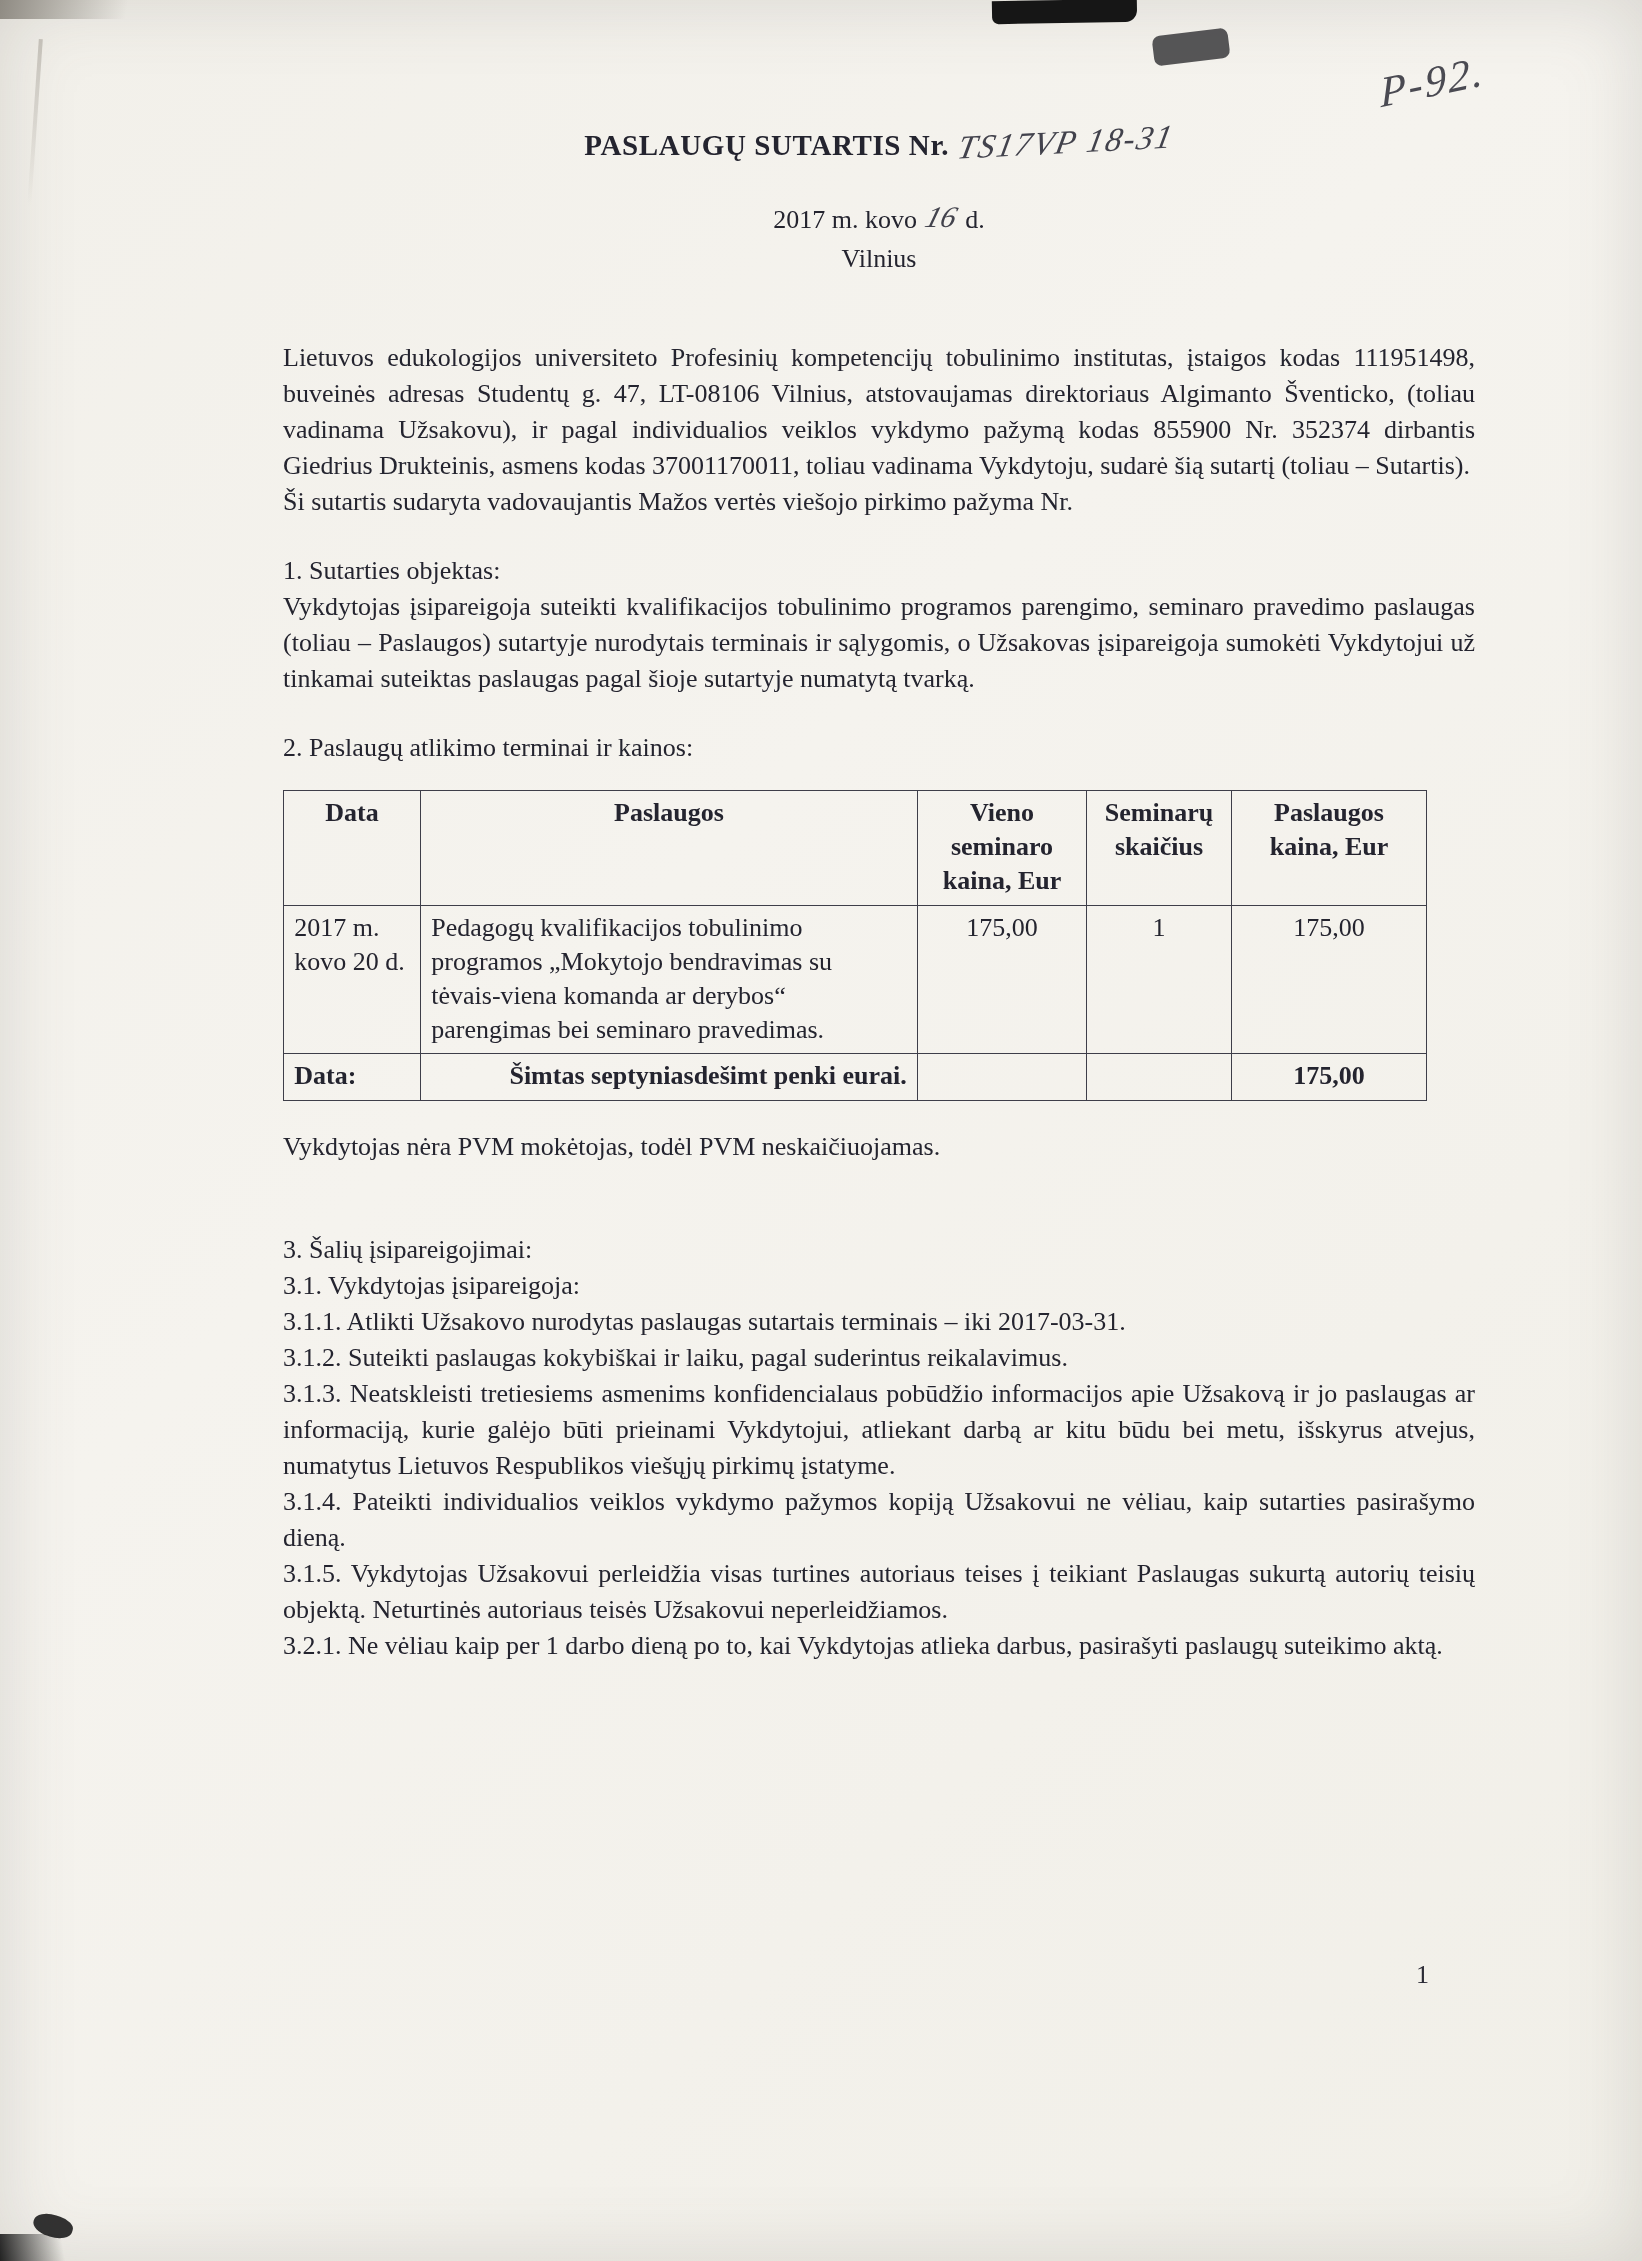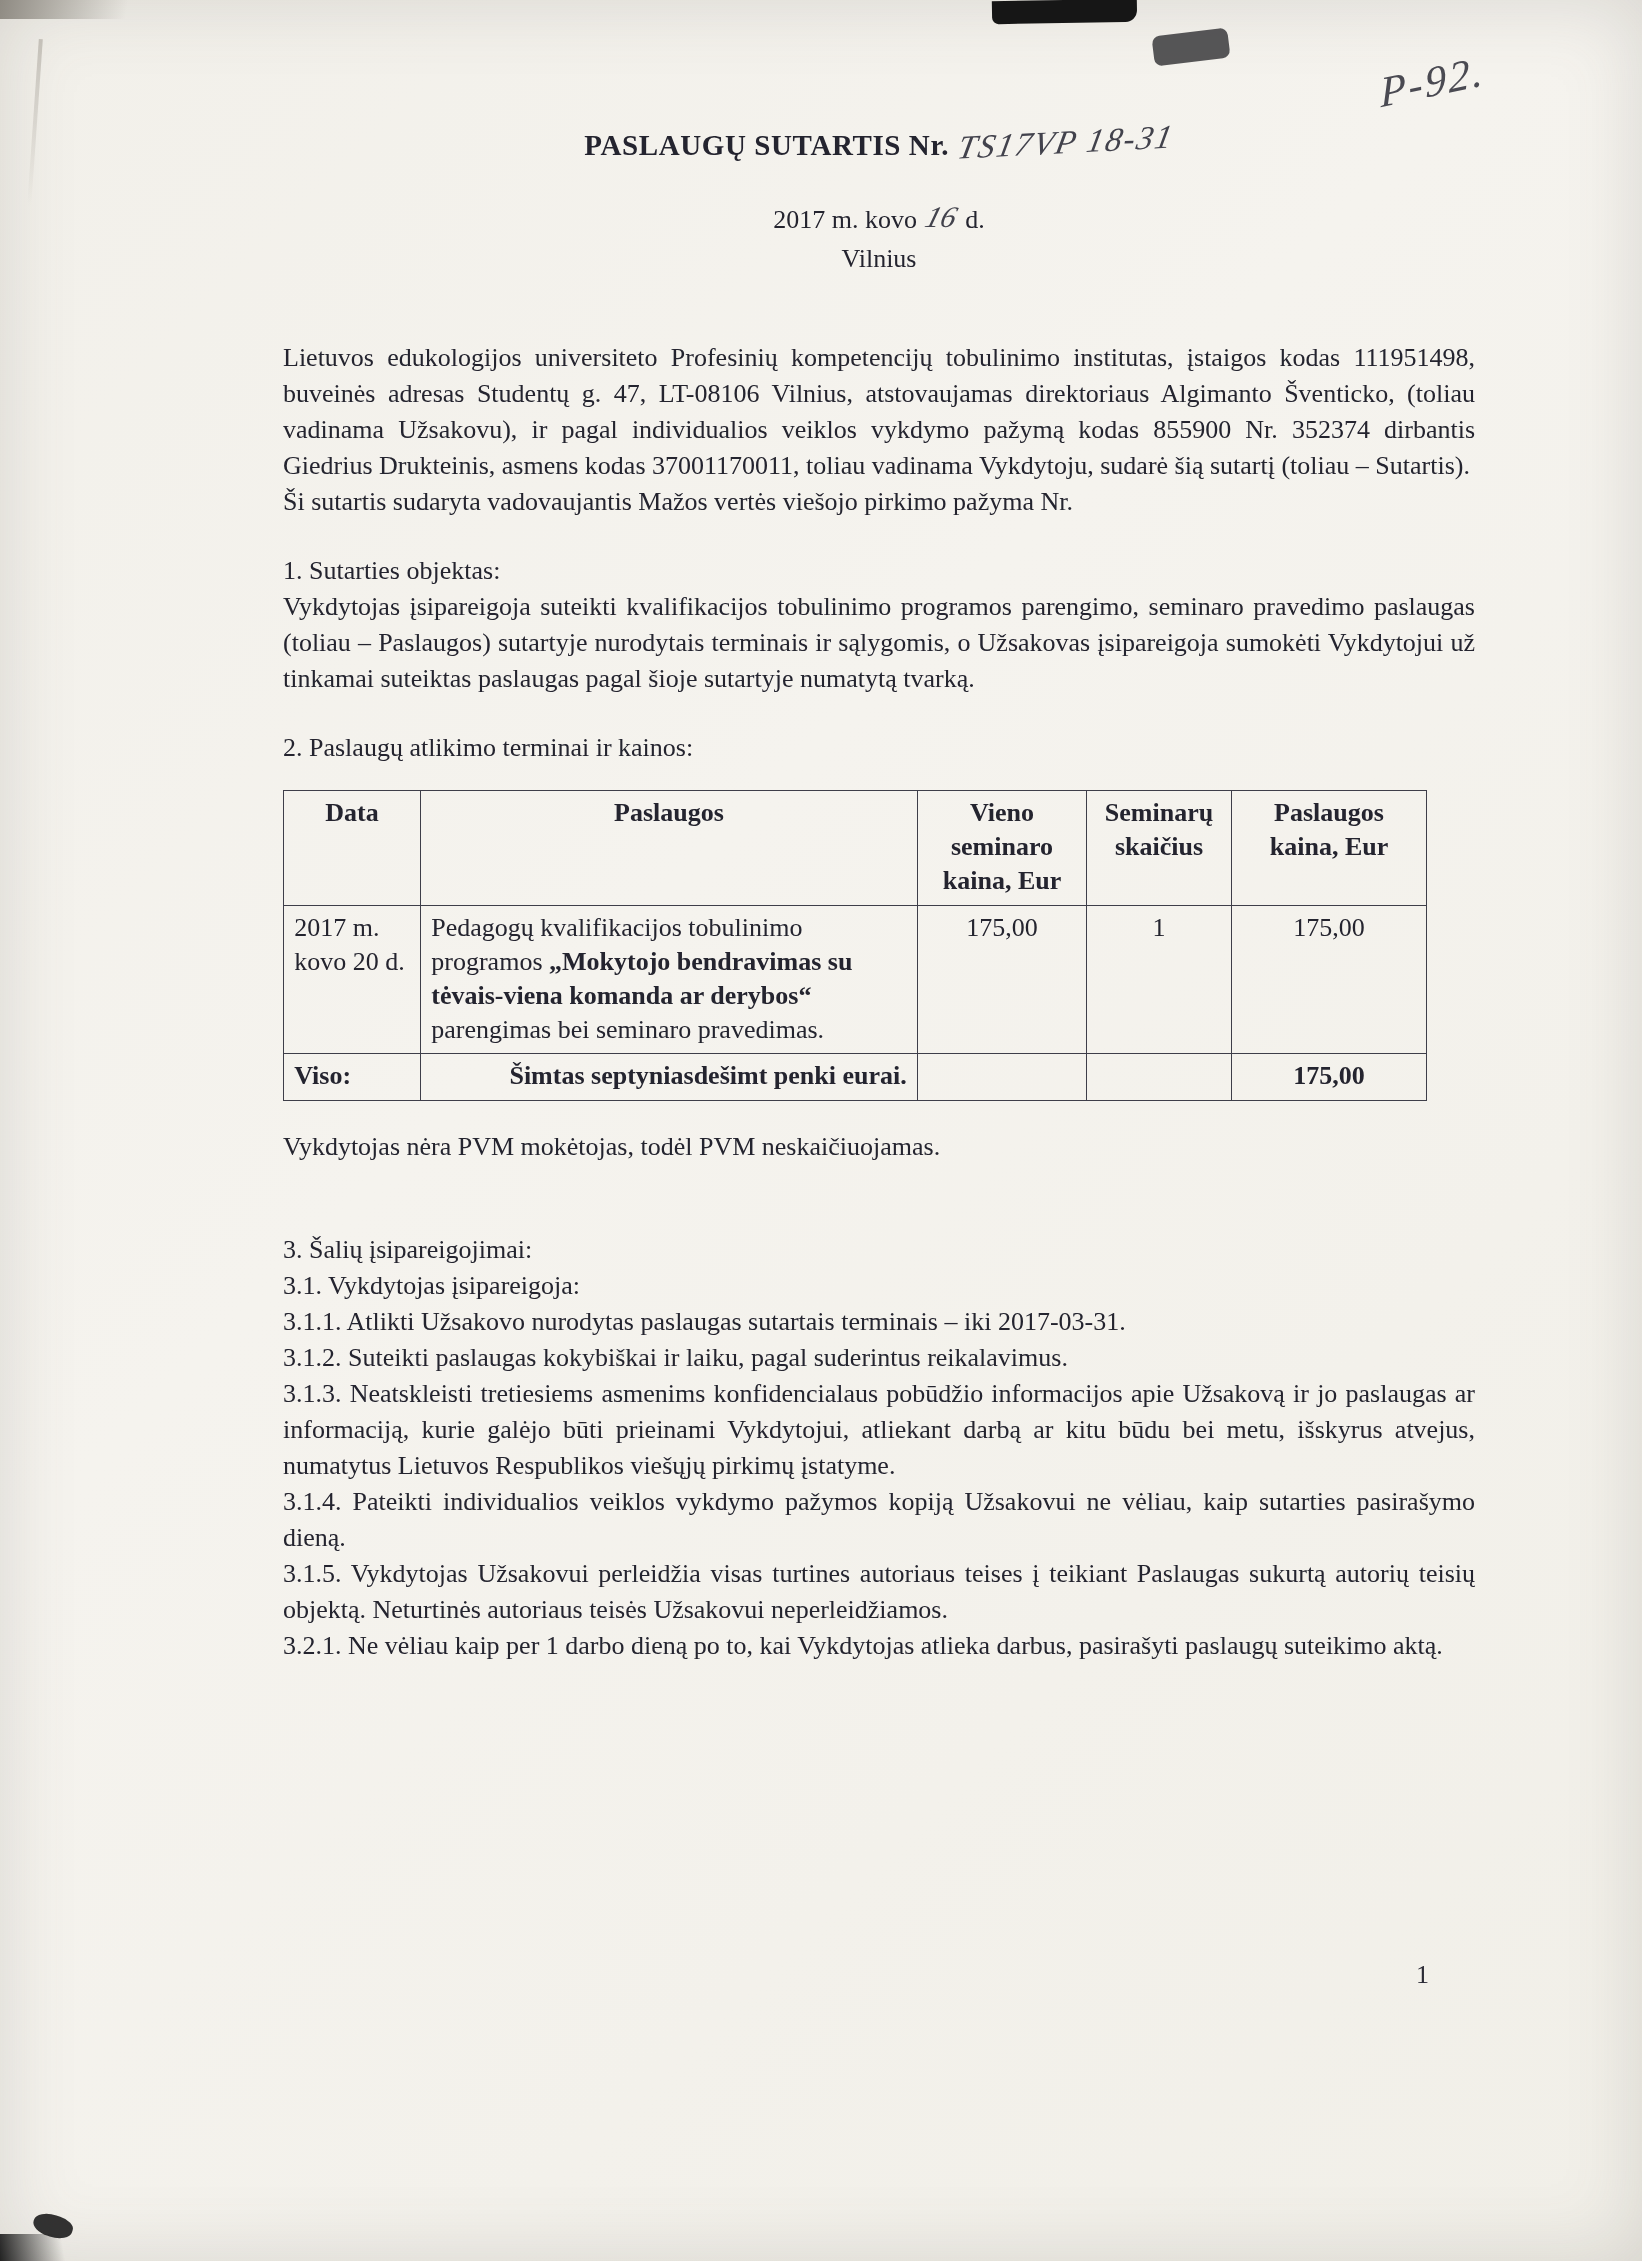--- a/index.html
+++ b/index.html
@@ -113,21 +113,21 @@
     font-size: 26px;
     line-height: 34px;
   }
   table.terms th { font-weight: bold; text-align: center; }
   .col-date  { width: 137px; }
   .col-serv  { width: 497px; }
   .col-unit  { width: 169px; }
   .col-count { width: 145px; }
   .col-total { width: 195px; }
   td.num { text-align: center; }
-  .service-bold { font-weight: bold; }
+  .service-bold { font-weight: normal; }
   tr.total-row td { font-weight: bold; }
   tr.total-row .amount-words { text-align: right; }
 
   .vat-note { margin-top: 28px; }
   .section3-block { margin-top: 67px; }
 
   .page-number {
     position: absolute;
     left: 1416px; top: 1960px;
     font-size: 26px;
@@ -188,21 +188,21 @@
       </thead>
       <tbody>
         <tr>
           <td>2017 m. kovo 20 d.</td>
           <td><span>Pedagogų kvalifikacijos tobulinimo programos </span><span class="service-bold">„Mokytojo bendravimas su tėvais-viena komanda ar derybos“</span><span> parengimas bei seminaro pravedimas.</span></td>
           <td class="num">175,00</td>
           <td class="num">1</td>
           <td class="num">175,00</td>
         </tr>
         <tr class="total-row">
-          <td>Viso:</td>
+          <td>Data:</td>
           <td class="amount-words">Šimtas septyniasdešimt penki eurai.</td>
           <td></td>
           <td></td>
           <td class="num">175,00</td>
         </tr>
       </tbody>
     </table>
 
     <p class="para vat-note">Vykdytojas nėra PVM mokėtojas, todėl PVM neskaičiuojamas.</p>
 

